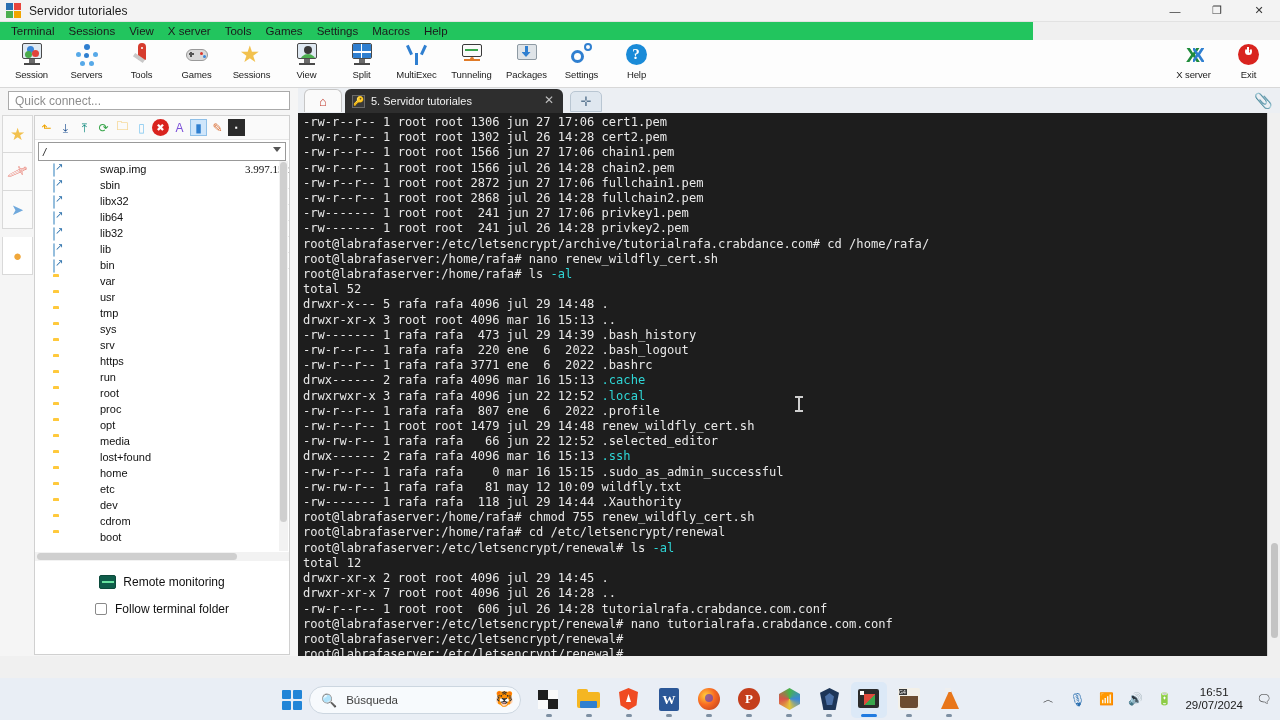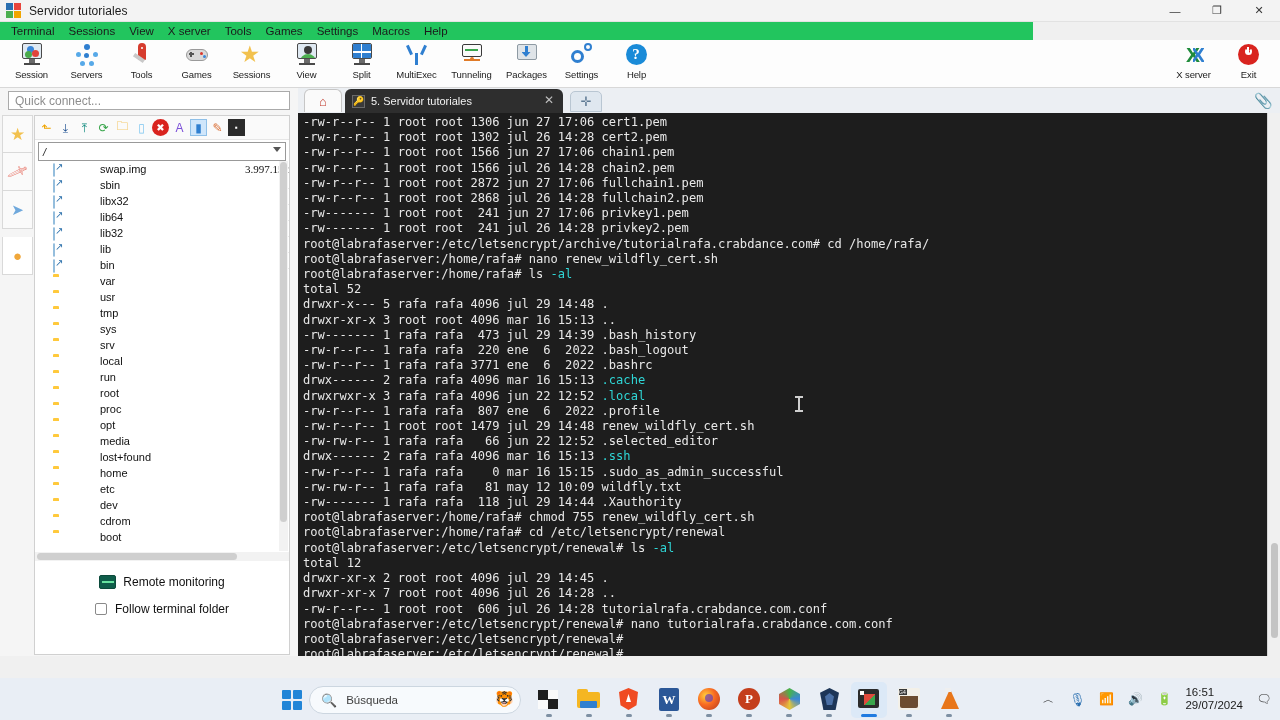--- a/index.html
+++ b/index.html
@@ -281,21 +281,21 @@
   .tapp.active { background: #dce9f7; border-radius: 5px; }
   .tapp .ind {
     position: absolute; bottom: 1px; left: 50%; transform: translateX(-50%);
     width: 6px; height: 3px; background: #7e90a3; border-radius: 2px;
   }
   .tapp.active .ind { width: 16px; background: #1f7ae0; }
   .tray {
     position: absolute; right: 8px; top: 0; height: 42px; display: flex;
     align-items: center; gap: 13px; font-size: 11px; color: #1b1b1b;
   }
-  .tray .clock { text-align: left; line-height: 13px; font-size: 11.5px; }
+  .tray .clock { text-align: center; line-height: 13px; font-size: 11.5px; }
   .icn { width: 16px; height: 16px; display: flex; align-items: center; justify-content: center; }
 </style>
 </head>
 <body>
 
 <div id="app">
 
   <div class="titlebar">
     <div class="app-icon">
       <div class="sq" style="left:0;top:0;background:#2a6fb0"></div>
@@ -546,21 +546,21 @@
             <span class="fname">sys</span>
             <span class="fsize"></span>
           </div>
           <div class="frow">
             <span class="ficon"><span class="folder-ico"></span></span>
             <span class="fname">srv</span>
             <span class="fsize"></span>
           </div>
           <div class="frow">
             <span class="ficon"><span class="folder-ico"></span></span>
-            <span class="fname">local</span>
+            <span class="fname">https</span>
             <span class="fsize"></span>
           </div>
           <div class="frow">
             <span class="ficon"><span class="folder-ico"></span></span>
             <span class="fname">run</span>
             <span class="fsize"></span>
           </div>
           <div class="frow">
             <span class="ficon"><span class="folder-ico"></span></span>
             <span class="fname">root</span>

